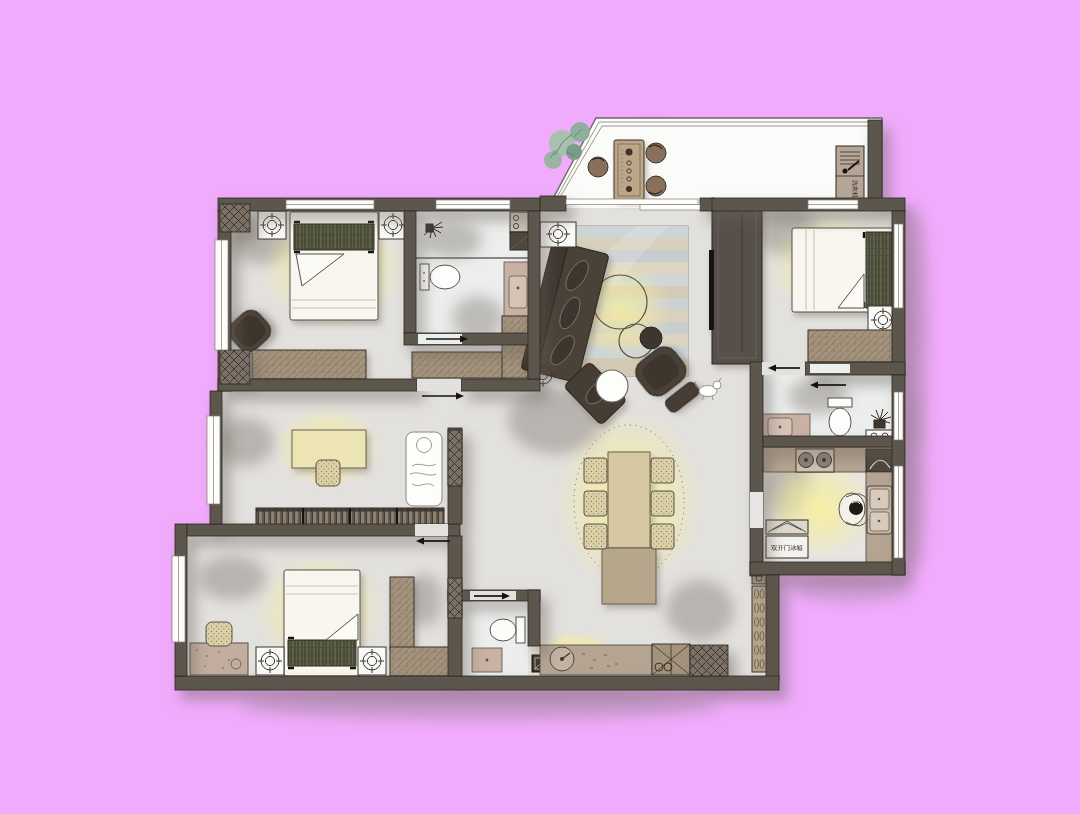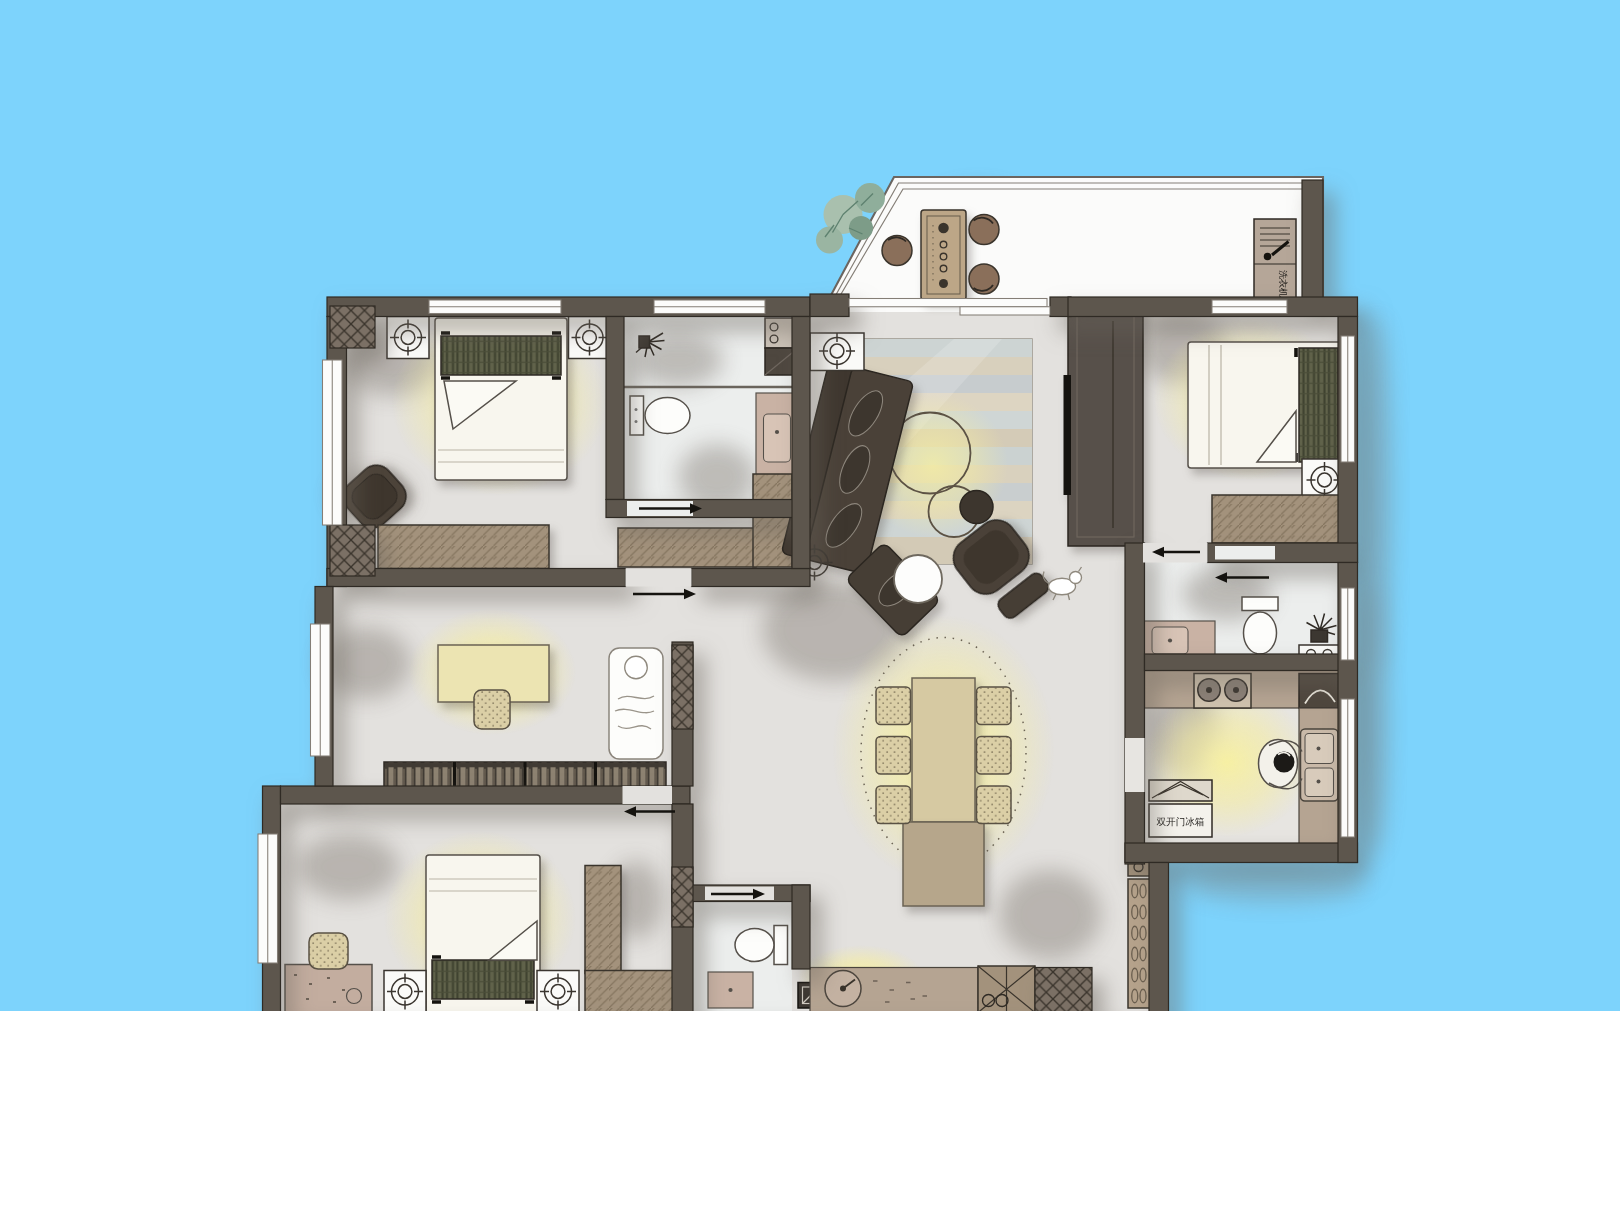--- a/index.html
+++ b/index.html
@@ -1,16 +1,16 @@
 <!DOCTYPE html>
 <html><head>
 <meta charset="utf-8">
 <style>
   html,body{margin:0;padding:0;background:#ffffff;}
-  .stage{position:relative;width:1080px;height:674px;background:#7dd3fc;overflow:hidden;}
+  .stage{position:relative;width:1080px;height:814px;background:#f0abfc;overflow:hidden;}
   svg{display:block;}
   text{font-family:"DejaVu Sans",sans-serif;}
   .wall{fill:#5d564d;stroke:#2f2a24;stroke-width:.8;}
   .win{fill:#fcfcfb;stroke:#847e76;stroke-width:.7;}
   .winline{stroke:#847e76;stroke-width:.7;}
   .whitebox{fill:#fafaf8;stroke:#3a352f;stroke-width:1;}
   .fixture{fill:#fdfdfb;stroke:#55504a;stroke-width:1;}
   .vanity{fill:#c9b2a4;stroke:#55504a;stroke-width:.8;}
   .counter{fill:#b5a492;stroke:#4a443c;stroke-width:.8;}
   .arrowline{stroke:#15130f;stroke-width:1.7;fill:none;}

